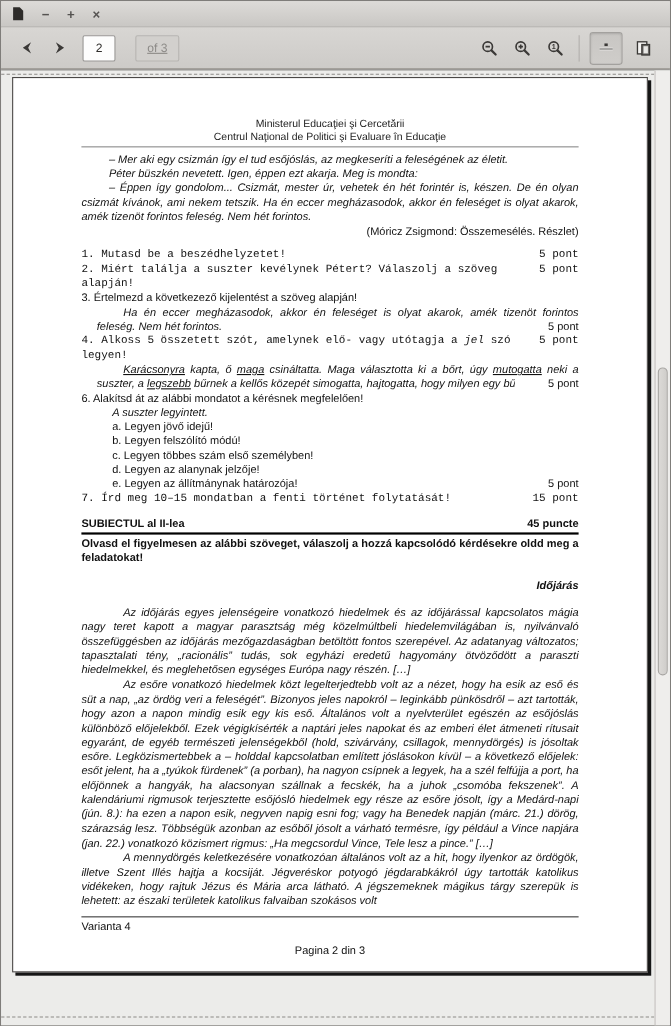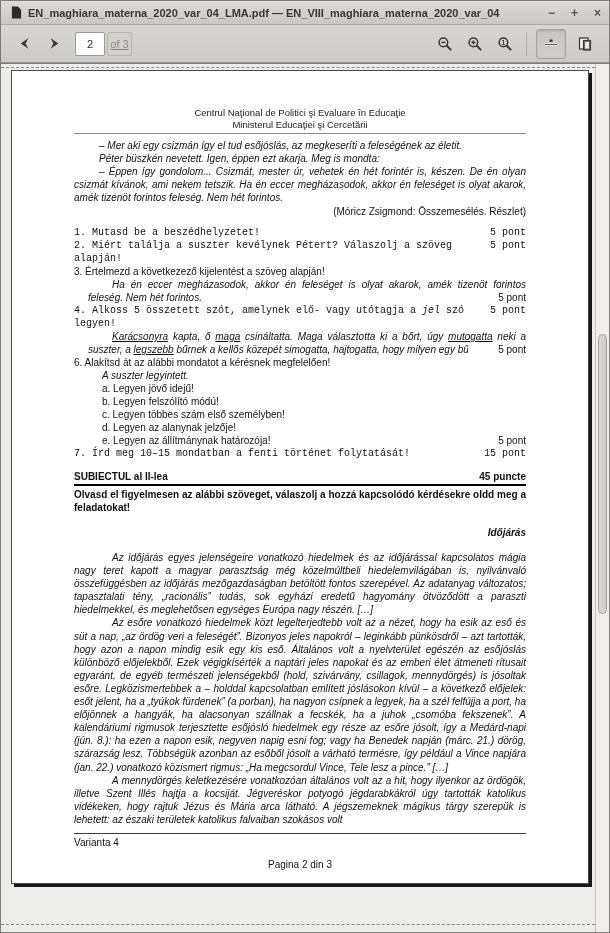--- a/index.html
+++ b/index.html
@@ -19,22 +19,22 @@
   .menubar { height:24px; flex:0 0 24px; display:flex; align-items:center; gap:2px;
     background:#d8d6d3; padding:0 4px; border-bottom:1px solid #c2c0bd; }
   .menu-item { font-size:11px; color:#37352f; padding:3px 8px; }
 
   
   .toolbar { height:38px; flex:0 0 38px; display:flex; align-items:center;
     background:linear-gradient(#d8d6d3,#cdcbc8); padding:0 8px; border-bottom:1px solid #98968f; }
   .nav-btn { width:26px; height:26px; display:flex; align-items:center; justify-content:center; margin:0 2px; }
   .page-input { width:30px; height:24px; font-size:11px; text-align:center; color:#2e2c2a;
     border:1px solid #9a9896; border-radius:2px; background:#fdfdfd; margin-left:6px; }
-  .page-of { width:25px; height:24px; font-size:11px; color:#8d8b88; border:1px solid #b7b5b2;
-    border-radius:2px; background:#d2d0cd; display:flex; align-items:center; justify-content:center; margin-left:2px;text-decoration:underline; }
+  .page-of { width:40px; height:24px; font-size:11px; color:#8d8b88; border:1px solid #b7b5b2;
+    border-radius:2px; background:#d2d0cd; display:flex; align-items:center; justify-content:center; margin-left:18px;text-decoration:underline; }
   .tb-spacer { flex:1 1 auto; }
   .tb-iconbtn { width:24px; height:24px; display:flex; align-items:center; justify-content:center; margin:0 3px; }
   .tb-sep { width:1px; height:24px; background:#b2b0ad; margin:0 6px; }
   .tb-toggle { width:30px; height:30px; display:flex; align-items:center; justify-content:center;
     border:1px solid #a3a19e; border-radius:3px; background:linear-gradient(#c8c6c3,#cfcdca);
     box-shadow:inset 0 1px 2px rgba(0,0,0,.15); margin:0 3px; }
   .tb-plain { width:26px; height:26px; display:flex; align-items:center; justify-content:center; margin:0 3px; }
 
   
   .viewport { flex:1 1 auto; display:flex; background:#ececea; border-top:1px solid #7c7a77; min-height:0; }
@@ -88,21 +88,20 @@
 <body>
 
 <div class="window">
 
   <div class="titlebar">
     <span class="doc-icon">
       <svg viewBox="0 0 12 14" width="11" height="13">
           <path d="M1 0.5 h6.5 l3.5 3.5 v9.5 h-10 z" fill="#2d2b29"></path>
         </svg>
     </span>
-    <span class="title-text">EN_maghiara_materna_2020_var_04_LMA.pdf — EN_VIII_maghiara_materna_2020_var_04</span>
     <span class="win-btns">
       <span class="win-btn">−</span>
       <span class="win-btn">+</span>
       <span class="win-btn">×</span>
     </span>
   </div>
 
 
   <div class="toolbar">
     <span class="nav-btn">
@@ -174,22 +173,22 @@
       </span>
     </span>
   </div>
 
   <div class="viewport">
     <div class="canvas">
       <div class="dash-top"></div>
 
       <div class="page">
         <div class="p-header">
+          <div>Ministerul Educaţiei şi Cercetării</div>
           <div>Centrul Naţional de Politici şi Evaluare în Educaţie</div>
-          <div>Ministerul Educaţiei şi Cercetării</div>
         </div>
         <div class="p-header-rule"></div>
 
         <div class="intro">
           <div class="ind">– Mer aki egy csizmán így el tud esőjóslás, az megkeseríti a feleségének az életit.</div>
           <div class="ind">Péter büszkén nevetett. Igen, éppen ezt akarja. Meg is mondta:</div>
           <div class="just">– Éppen így gondolom... Csizmát, mester úr, vehetek én hét forintér is, készen. De én olyan csizmát kívánok, ami nekem tetszik. Ha én eccer megházasodok, akkor én feleséget is olyat akarok, amék tizenöt forintos feleség. Nem hét forintos.</div>
         </div>
         <div class="intro-src">(Móricz Zsigmond: Összemesélés. Részlet)</div>
 

